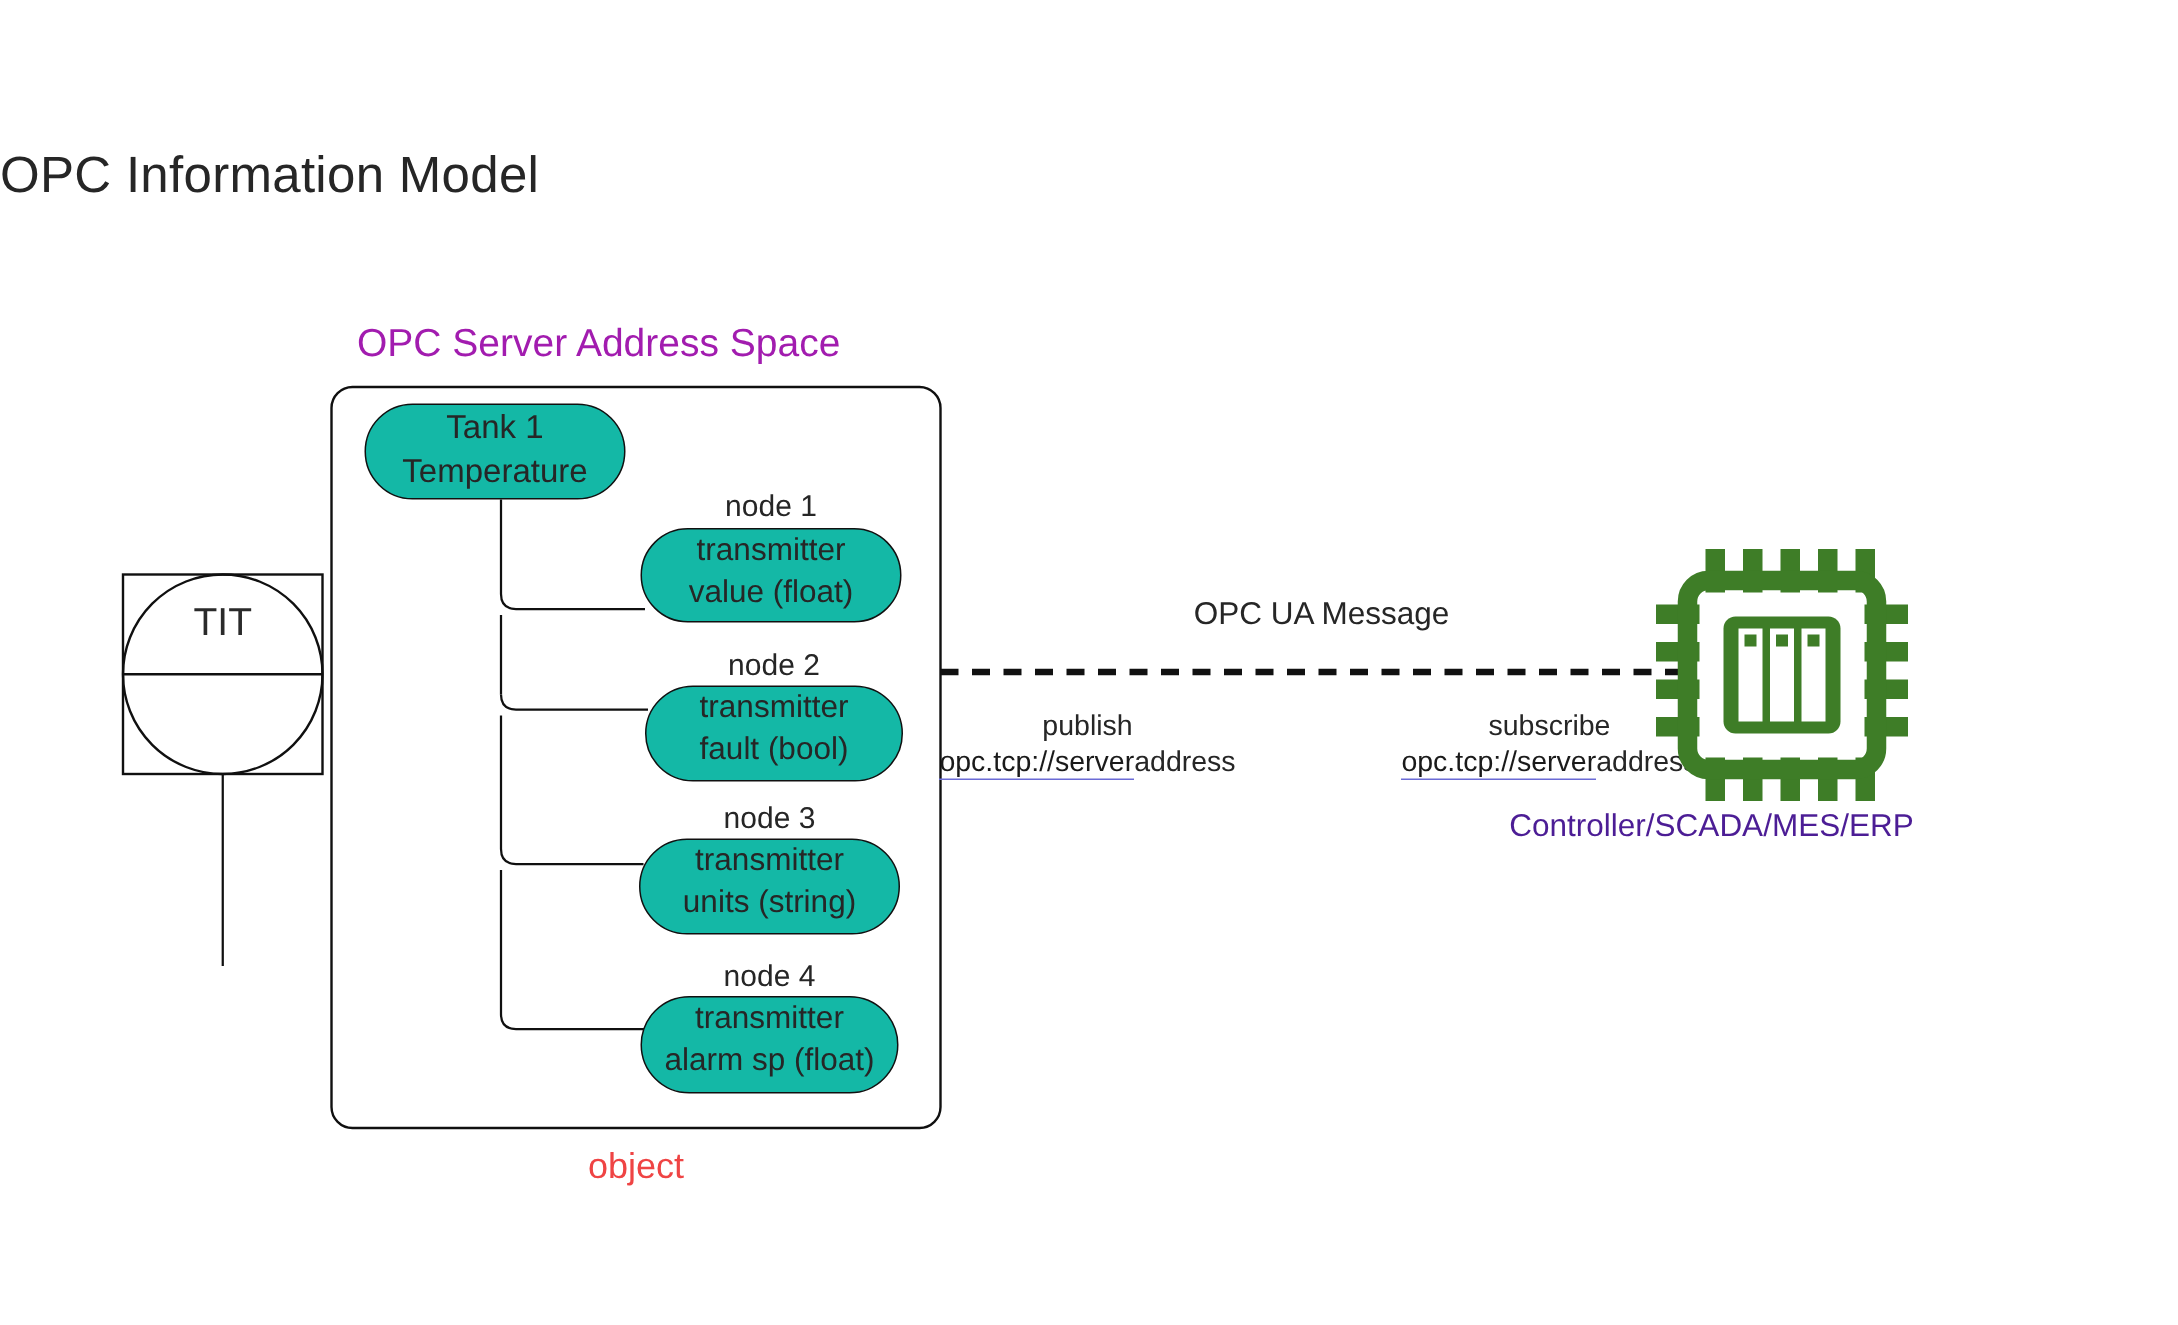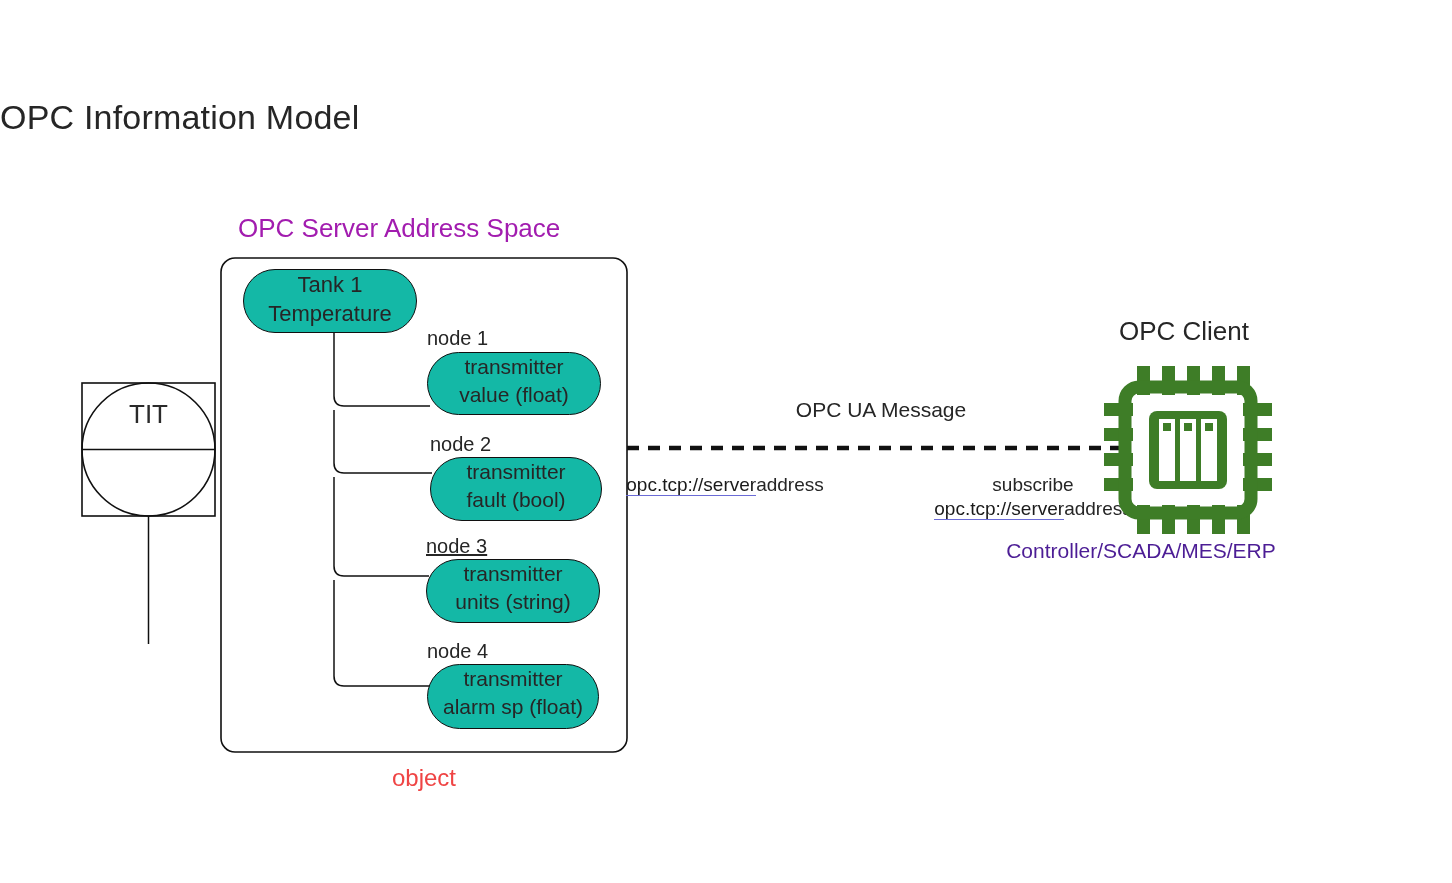--- a/index.html
+++ b/index.html
@@ -61,25 +61,25 @@
   }
   .pill span{display:block;padding:0 6px;}
 
   #pill-root{left:243px;top:269px;width:174px;height:64px;font-size:22px;}
   #pill-n1{left:427px;top:352px;width:174px;height:63px;}
   #pill-n2{left:430px;top:457px;width:172px;height:64px;}
   #pill-n3{left:426px;top:559px;width:174px;height:64px;}
   #pill-n4{left:427px;top:664px;width:172px;height:65px;}
 
   .node-label{
-    position:absolute;font-size:20px;color:#262626;text-align:left;white-space:nowrap;
+    position:absolute;font-size:20px;color:#262626;text-align:center;white-space:nowrap;
   }
   #lbl-n1{left:427px;top:327px;width:174px;}
   #lbl-n2{left:430px;top:433px;width:172px;}
-  #lbl-n3{left:426px;top:535px;width:174px;text-decoration:underline;}
+  #lbl-n3{left:426px;top:535px;width:174px;}
   #lbl-n4{left:427px;top:640px;width:172px;}
 
   
   #tit-text{
     left:82px;top:399px;width:133px;
     text-align:center;font-size:26px;color:#2a2a2a;
   }
 
   
   .link-label{
@@ -178,29 +178,29 @@
   <div class="pill" id="pill-n4">
     <span>
       <span>transmitter</span>
       <span>alarm sp (float)</span>
     </span>
   </div>
 
   <div class="abs" id="ua-msg">OPC UA Message</div>
 
   <div class="link-label" id="publish-label">
+    <div>publish</div>
     <div class="url"><span class="u">opc.tcp://server</span><span>address</span></div>
   </div>
 
   <div class="link-label" id="subscribe-label">
     <div>subscribe</div>
     <div class="url"><span class="u">opc.tcp://server</span><span>address</span></div>
   </div>
 
-  <div class="abs" id="client-caption">OPC Client</div>
 
   <svg id="chip" viewBox="0 0 168 168" xmlns="http://www.w3.org/2000/svg">
 
     <rect class="chip-fill" x="33" y="0" width="13" height="29"></rect>
     <rect class="chip-fill" x="58" y="0" width="13" height="29"></rect>
     <rect class="chip-fill" x="83" y="0" width="13" height="29"></rect>
     <rect class="chip-fill" x="108" y="0" width="13" height="29"></rect>
     <rect class="chip-fill" x="133" y="0" width="13" height="29"></rect>
 
     <rect class="chip-fill" x="33" y="139" width="13" height="29"></rect>

